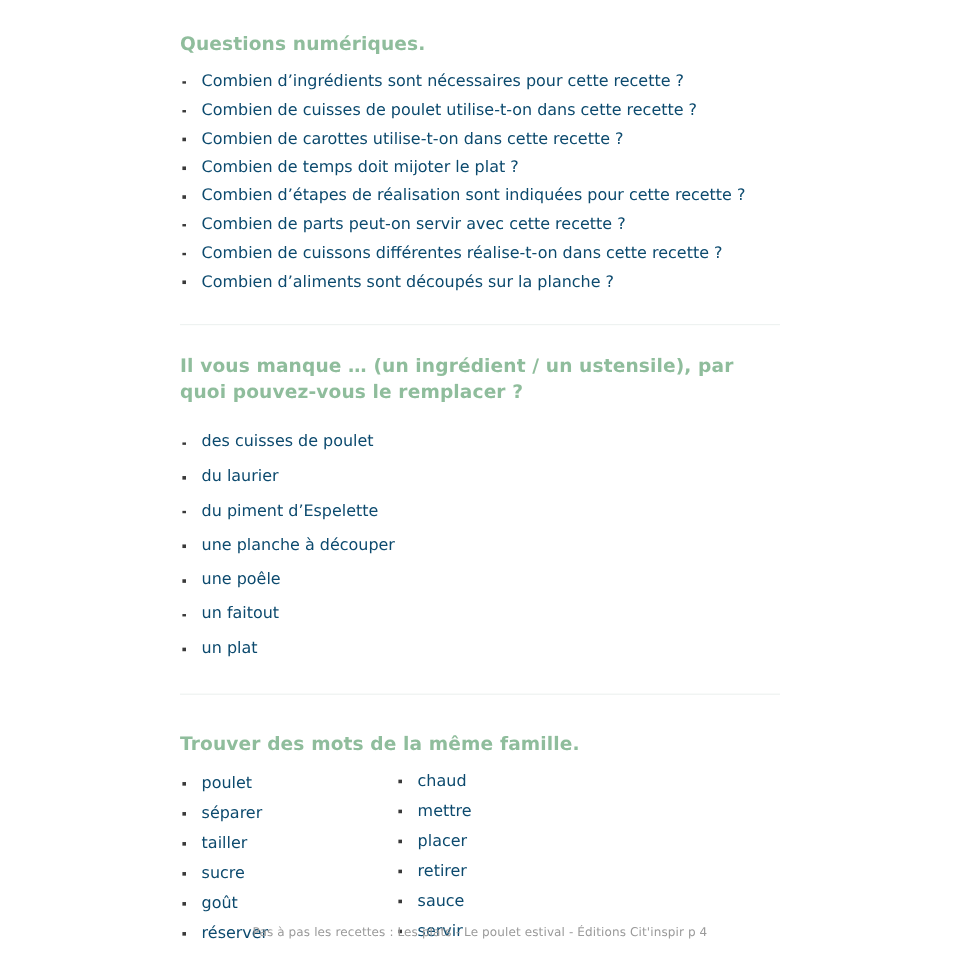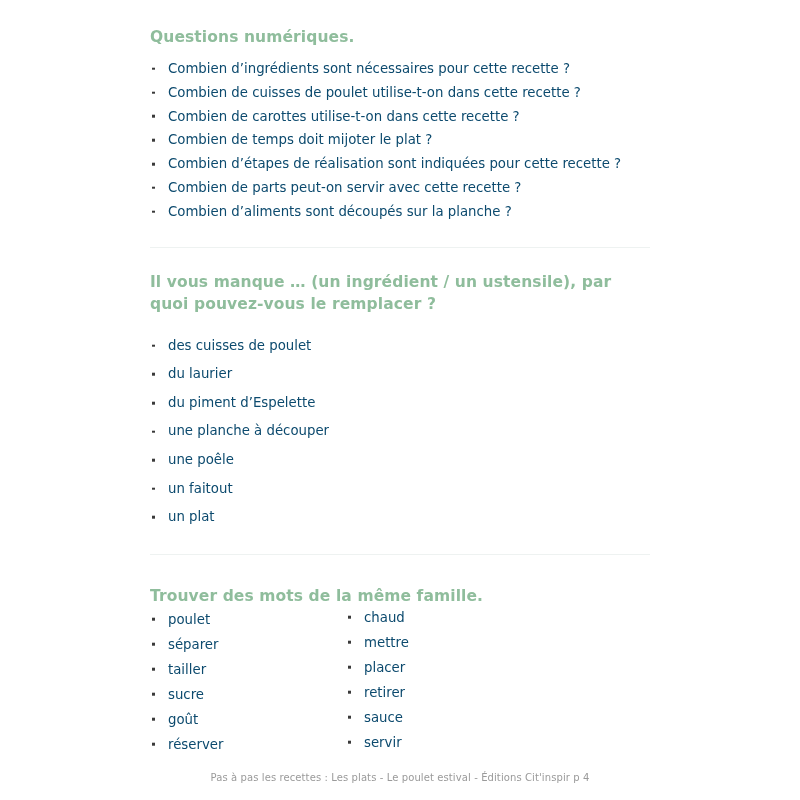--- a/index.html
+++ b/index.html
@@ -100,21 +100,21 @@
     width: 500px;
   }
   .col-left {
     position: absolute;
     left: 0;
     top: 0;
     width: 180px;
   }
   .col-right {
     position: absolute;
-    left: 196px;
+    left: 180px;
     top: -2px;
     width: 200px;
   }
 
   .footer {
     position: absolute;
     left: 0;
     top: 772px;
     width: 800px;
     text-align: center;
@@ -153,20 +153,24 @@
         <li>
           <span class="bullet-dot"></span>
           <span>Combien d’étapes de réalisation sont indiquées pour cette recette ?</span>
         </li>
         <li>
           <span class="bullet-dot"></span>
           <span>Combien de parts peut-on servir avec cette recette ?</span>
         </li>
         <li>
           <span class="bullet-dot"></span>
+          <span>Combien de cuissons différentes réalise-t-on dans cette recette ?</span>
+        </li>
+        <li>
+          <span class="bullet-dot"></span>
           <span>Combien d’aliments sont découpés sur la planche ?</span>
         </li>
       </ul>
     </section>
 
     <hr class="divider" style="margin-top:23px;">
 
     <section style="margin-top:23px;">
       <h2 class="section-heading heading-wide">Il vous manque … (un ingrédient / un ustensile), par quoi pouvez-vous le remplacer ?</h2>
 
@@ -200,21 +204,21 @@
           <span>un plat</span>
         </li>
       </ul>
     </section>
 
     <hr class="divider" style="margin-top:22px;">
 
     <section style="margin-top:30px;">
       <h2 class="section-heading">Trouver des mots de la même famille.</h2>
 
-      <div class="two-col" style="margin-top:0; height:152px;">
+      <div class="two-col" style="margin-top:10px; height:152px;">
 
         <ul class="bullets list-family col-left">
           <li>
             <span class="bullet-dot"></span>
             <span>poulet</span>
           </li>
           <li>
             <span class="bullet-dot"></span>
             <span>séparer</span>
           </li>

